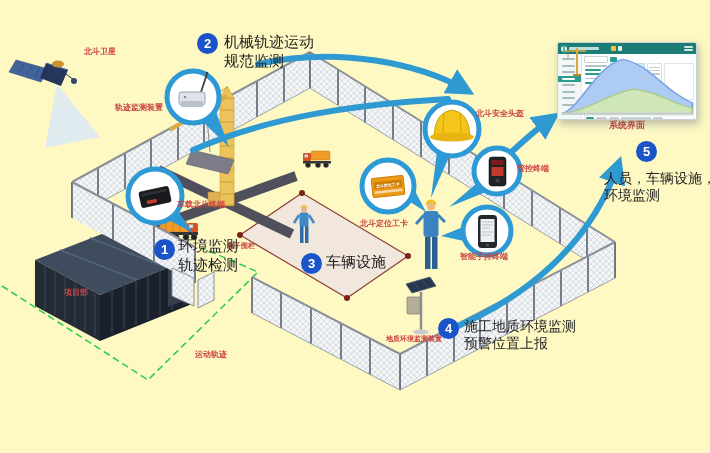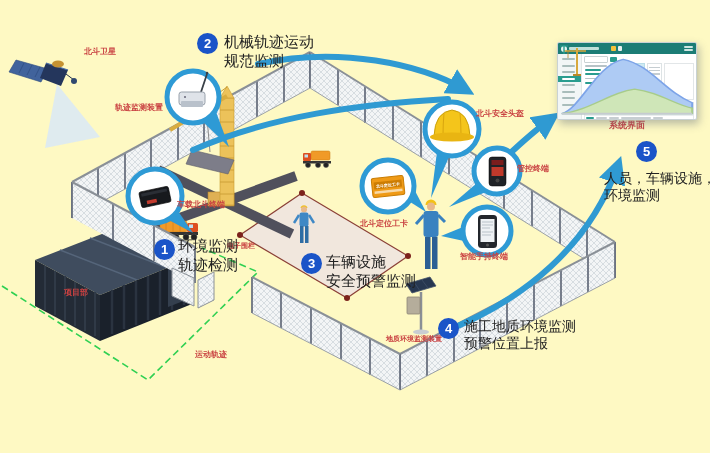--- a/index.html
+++ b/index.html
@@ -277,21 +277,20 @@
 <div class="anno" style="left:178px;top:237px;">
   <div>环境监测</div>
   <div>轨迹检测</div>
 </div>
 <div class="anno" style="left:224px;top:33px;">
   <div>机械轨迹运动</div>
   <div>规范监测</div>
 </div>
 <div class="anno" style="left:326px;top:253px;">
   <div>车辆设施</div>
-  <div>安全预警监测</div>
 </div>
 <div class="anno" style="left:464px;top:318px;font-size:14px;line-height:17px;">
   <div>施工地质环境监测</div>
   <div>预警位置上报</div>
 </div>
 <div class="anno" style="left:604px;top:170px;font-size:14px;line-height:17px;">
   <div>人员，车辆设施，</div>
   <div>环境监测</div>
 </div>
 

